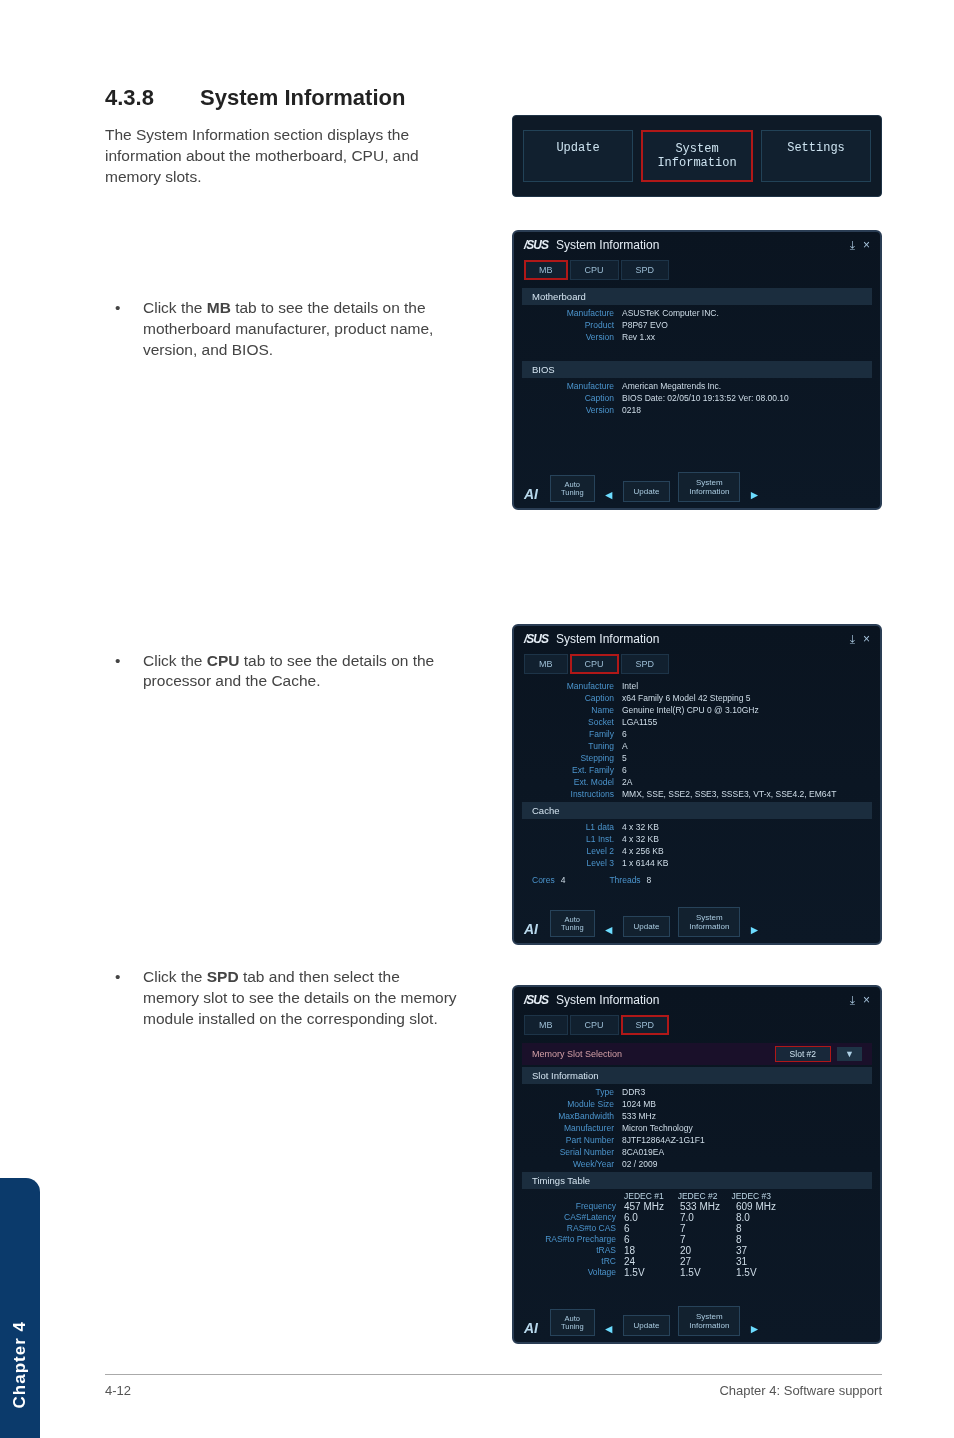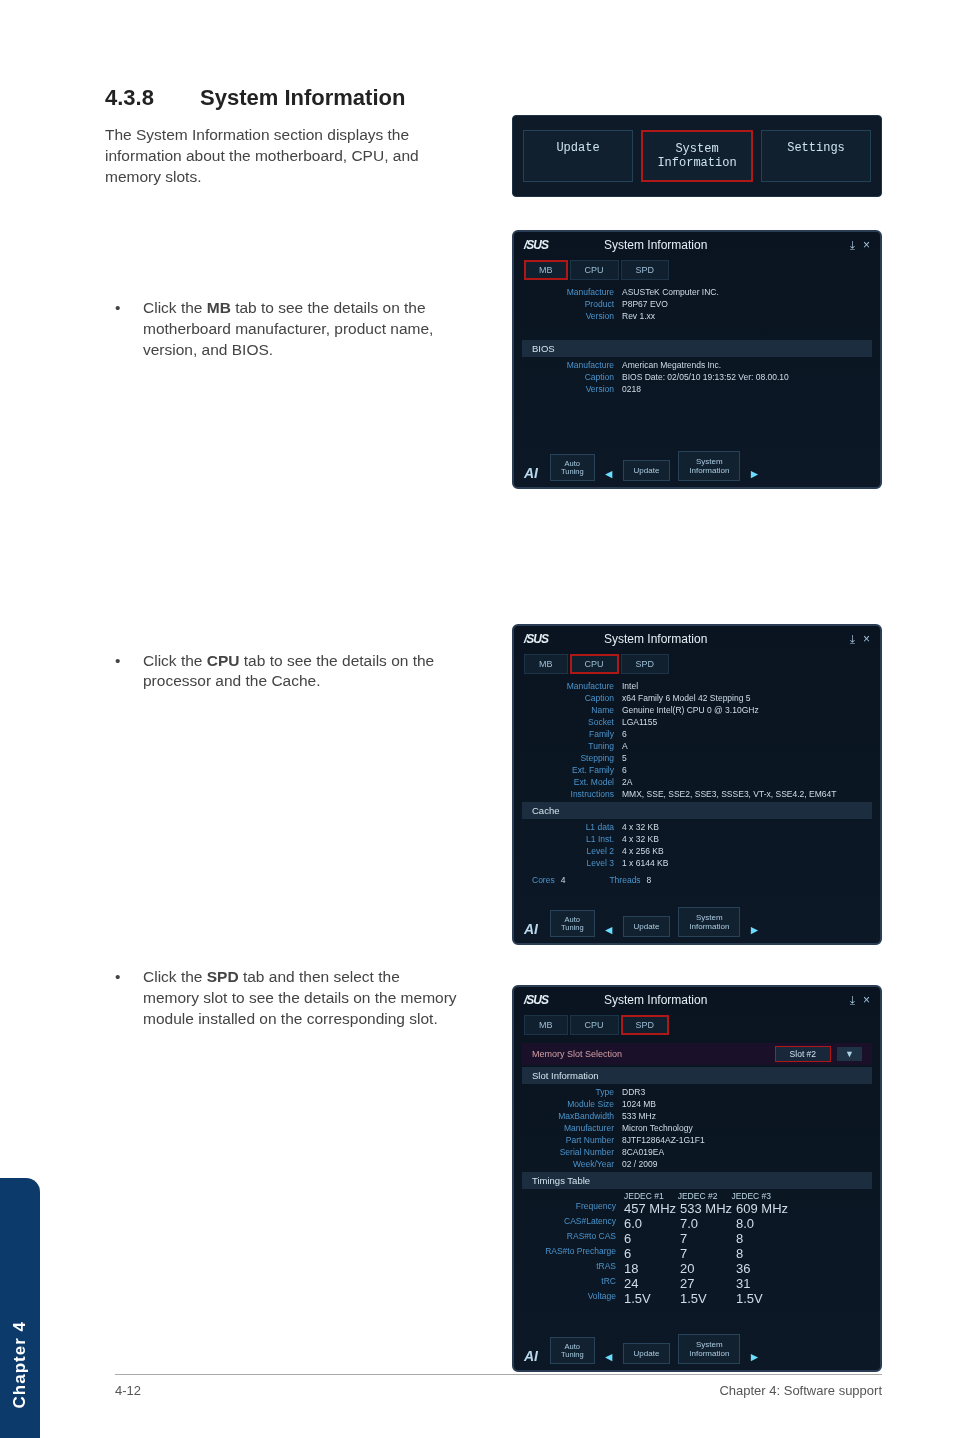--- a/index.html
+++ b/index.html
@@ -7,21 +7,21 @@
   .page { padding: 85px 70px 0 105px; }
   h2 { font-size: 22px; font-weight: bold; color: #222; margin-bottom: 14px; }
   .num { display: inline-block; width: 95px; }
   .intro { font-size: 15.5px; color: #444; line-height: 1.35; max-width: 360px; }
   .row { display: flex; margin-top: 34px; gap: 30px; }
   .row .desc { flex: 0 0 355px; }
   .bullet { font-size: 15.5px; color: #444; line-height: 1.35; padding-left: 38px; position: relative; }
   .bullet::before { content: "•"; position: absolute; left: 10px; top: 0; }
   .top-tabs-img { position: absolute; right: 72px; top: 115px; width: 370px; }
   .asus-shot { width: 370px; background: linear-gradient(#0a1420,#0c1826); border: 2px solid #2a3d54; border-radius: 6px; color: #c7d6e4; font-size: 9px; position: relative; }
-  .titlebar { display: flex; align-items: center; padding: 6px 10px 4px; font-size: 12px; color: #e6eef6; gap: 48px; }
+  .titlebar { display: flex; align-items: center; padding: 6px 10px 4px; font-size: 12px; color: #e6eef6; }
   .titlebar .logo { font-weight: bold; font-style: italic; letter-spacing: -1px; margin-right: 8px; }
   .titlebar .icons { margin-left: auto; color: #a7c4dc; display: flex; gap: 8px; }
   .tabs { display: flex; gap: 2px; padding: 4px 10px 6px; }
   .tab { background: #11202f; padding: 4px 14px; font-size: 9px; color: #9cbdd4; border: 1px solid #1d3448; }
   .tab.red { border: 1px solid #b01818; box-shadow: inset 0 0 0 1px #b01818; }
   .section-h { background: #1b2d3e; padding: 3px 10px; font-size: 9.5px; color: #d4e4f0; margin: 2px 8px; }
   .kv { display: flex; padding: 1px 0 1px 18px; }
   .kv .k { width: 90px; text-align: right; color: #4b94cc; font-size: 8.5px; padding-right: 8px; }
   .kv .v { color: #cfdde8; font-size: 8.5px; }
   .bottom-nav { display: flex; align-items: flex-end; gap: 8px; padding: 8px 10px 6px; margin-top: 8px; }
@@ -29,33 +29,33 @@
   .bottom-nav .btn.auto { font-size: 7.5px; line-height: 1; }
   .bottom-nav .arrow { color: #6cdcff; font-size: 12px; }
   .bottom-nav .al { font-style: italic; font-weight: bold; margin-right: 4px; font-size: 14px; color: #b8d8ec; }
   .memsel { display: flex; align-items: center; gap: 6px; padding: 3px 10px; margin: 2px 8px; background: #1a102a; }
   .memsel .lbl { color: #d39fa6; font-size: 9px; }
   .memsel .slot { background: #18283a; border: 1px solid #b01818; padding: 2px 14px; font-size: 8.5px; color: #cfe3f0; margin-left: auto; }
   .memsel .caret { background: #1e3446; padding: 2px 8px; color: #aed1e6; }
   .timhdr { display: flex; padding-left: 110px; gap: 14px; font-size: 8.5px; color: #bdd6e6; }
   .timrow { display: flex; padding-left: 18px; }
   .timrow .k { width: 92px; text-align: right; color: #4b94cc; font-size: 8.5px; padding-right: 8px; }
-  .timrow .c { width: 56px; color: #cfdde8; font-size: 13px; }
+  .timrow .c { width: 56px; color: #cfdde8; font-size: 10px; }
   .cores { display: flex; gap: 44px; padding: 6px 18px; font-size: 8.5px; }
   .cores span.l { color: #4b94cc; }
   .cores span.v { color: #cfdde8; margin-left: 6px; }
 
   .top-tabs { width: 370px; background: #0e1a27; border: 1px solid #1f3346; border-radius: 4px; padding: 14px 10px; display: flex; gap: 8px; }
   .top-tabs .tt { flex: 1; text-align: center; padding: 10px 4px; background: #11202f; border: 1px solid #224257; color: #cde3f0; font-size: 12px; font-family: "Courier New", monospace; }
   .top-tabs .tt.red { border: 2px solid #b01818; }
 
   .sidebar { position: absolute; left: 0; bottom: 0; width: 40px; height: 260px; background: #0b3a6b; border-top-right-radius: 14px; display: flex; align-items: flex-end; justify-content: center; padding-bottom: 30px; }
   .sidebar span { writing-mode: vertical-rl; transform: rotate(180deg); color: #fff; font-weight: bold; font-size: 17px; letter-spacing: 1px; }
 
-  .footer { position: absolute; bottom: 40px; left: 115px; right: 72px; display: flex; justify-content: space-between; border-top: 1px solid #aaa; padding-top: 8px; font-size: 13px; color: #555; }
+  .footer { position: absolute; bottom: 40px; left: 105px; right: 72px; display: flex; justify-content: space-between; border-top: 1px solid #aaa; padding-top: 8px; font-size: 13px; color: #555; }
 
   .shot-area { position: absolute; right: 72px; }
 </style>
 </head>
 <body>
 
 <div class="page">
   <h2><span class="num"><span>4.3.8</span></span><span>System Information</span></h2>
   <p class="intro">The System Information section displays the information about the motherboard, CPU, and memory slots.</p>
 
@@ -95,20 +95,21 @@
         <span class="icons">
           <span>⤓</span>
           <span>×</span>
         </span>
       </div>
     <div class="tabs">
       <div class="tab red">MB</div>
       <div class="tab">CPU</div>
       <div class="tab">SPD</div>
     </div>
+    <div class="section-h">Motherboard</div>
     <div id="mb-rows">
         <div class="kv">
           <span class="k">Manufacture</span>
           <span class="v">ASUSTeK Computer INC.</span>
         </div>
         <div class="kv">
           <span class="k">Product</span>
           <span class="v">P8P67 EVO</span>
         </div>
         <div class="kv">
@@ -318,21 +319,21 @@
         <div class="timrow">
           <span class="k">RAS#to Precharge</span>
           <span class="c">6</span>
           <span class="c">7</span>
           <span class="c">8</span>
         </div>
         <div class="timrow">
           <span class="k">tRAS</span>
           <span class="c">18</span>
           <span class="c">20</span>
-          <span class="c">36</span>
+          <span class="c">37</span>
         </div>
         <div class="timrow">
           <span class="k">tRC</span>
           <span class="c">24</span>
           <span class="c">27</span>
           <span class="c">31</span>
         </div>
         <div class="timrow">
           <span class="k">Voltage</span>
           <span class="c">1.5V</span>

